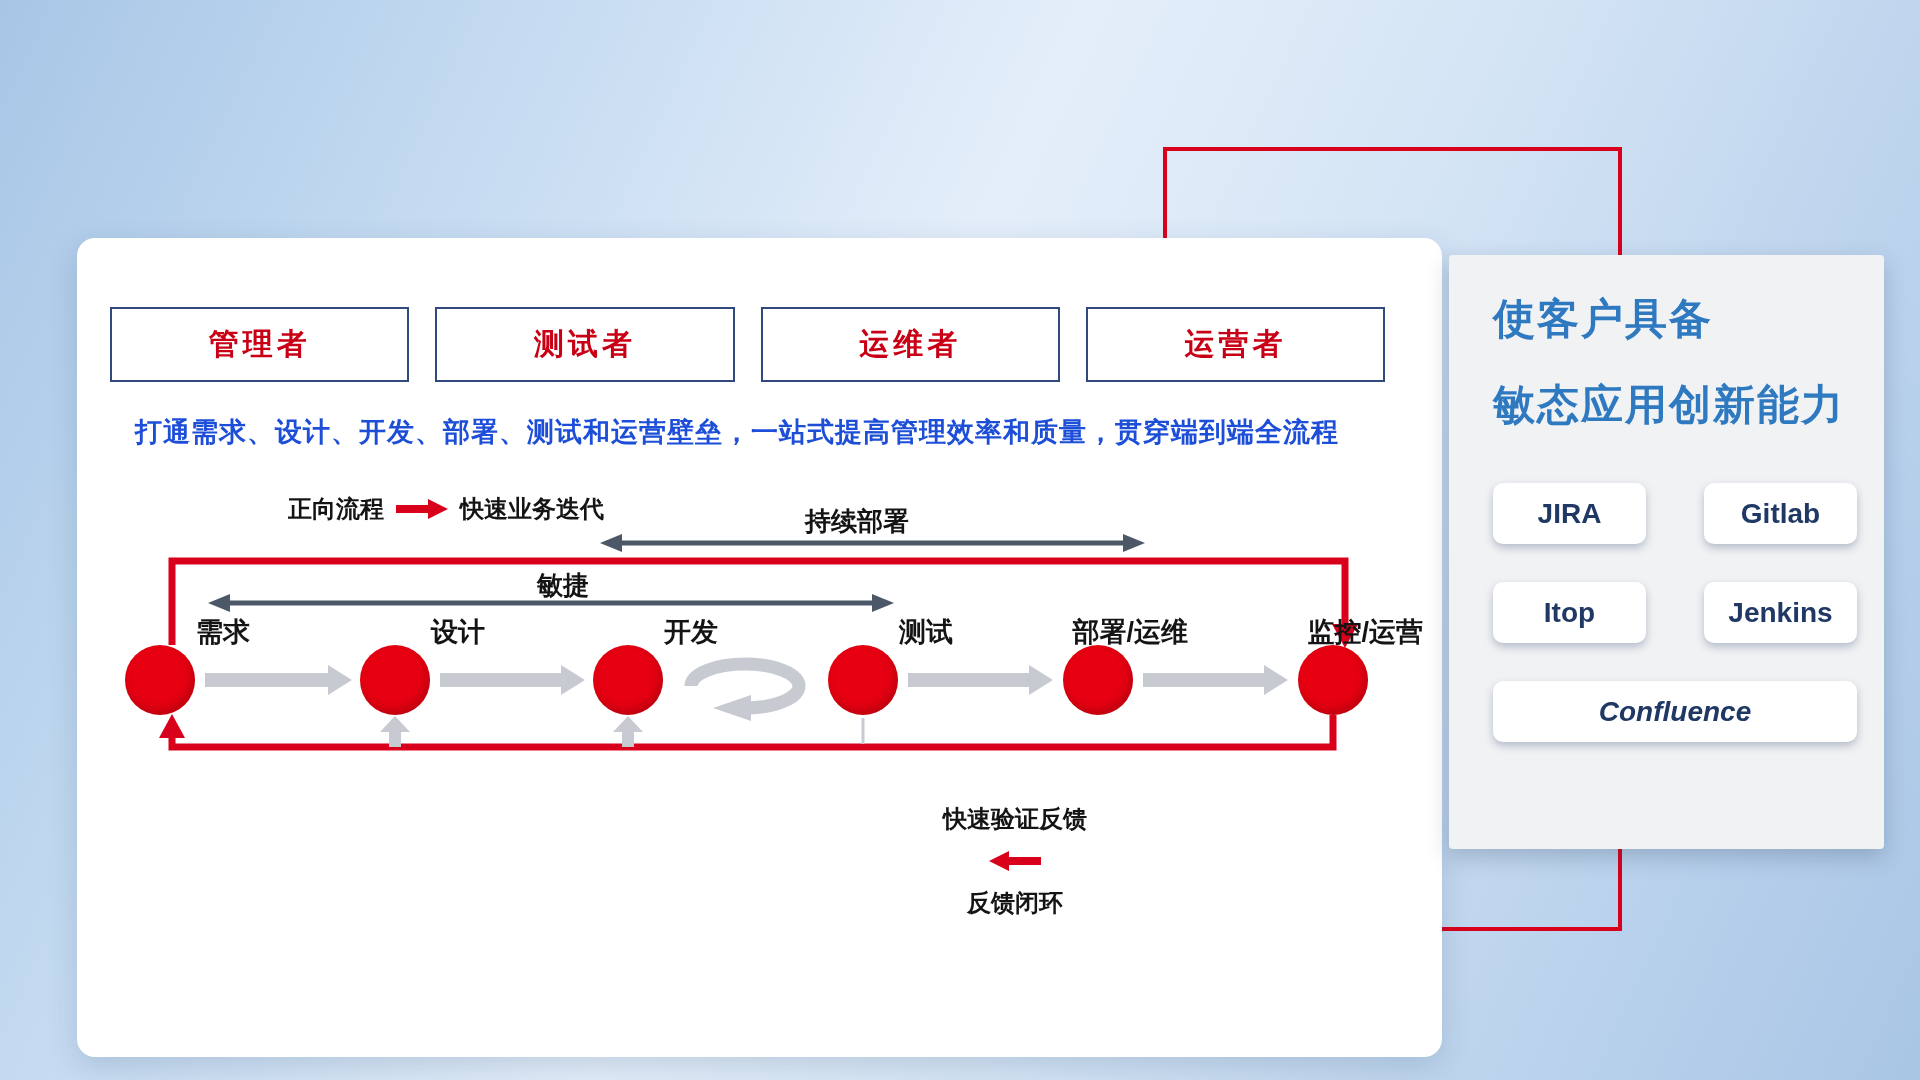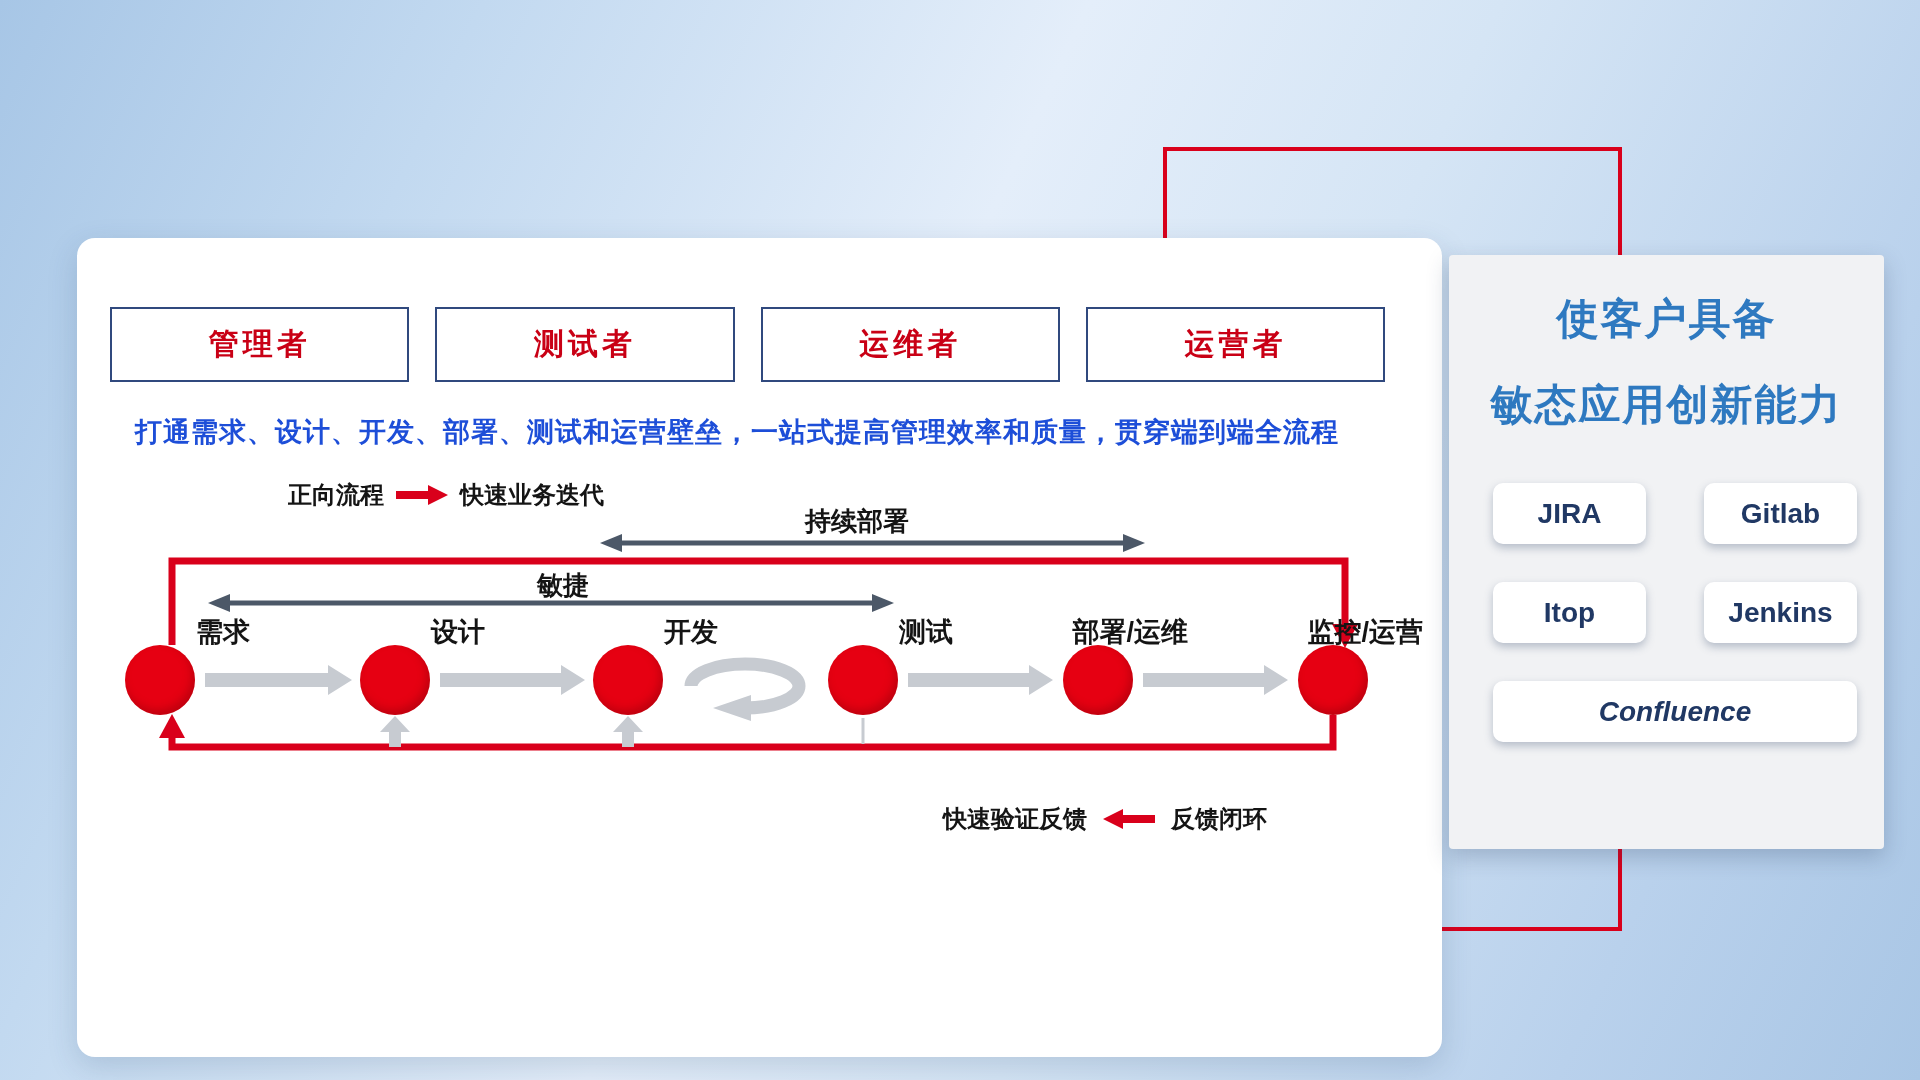--- a/index.html
+++ b/index.html
@@ -39,28 +39,28 @@
   }
 
   .subtitle {
     position:absolute; left:58px; top:176px;
     font-size:27px; font-weight:700; color:#1d4ed8; letter-spacing:1px;
     white-space:nowrap;
   }
 
   
   .legend-forward {
-    position:absolute; left:211px; top:241px;
+    position:absolute; left:211px; top:255px;
     display:flex; align-items:center; gap:12px;
     font-size:24px; font-weight:700; color:#141414;
   }
   .legend-feedback {
     position:absolute; left:866px; top:565px;
     display:flex; align-items:center; gap:16px;
-    font-size:24px; font-weight:700; color:#141414;
+    font-size:24px; font-weight:700; color:#141414;flex-direction:column;
   }
   .legend-arrow { display:block; }
 
   
   .flow-svg { position:absolute; left:0; top:0; width:1365px; height:637px; }
   .stage-label {
     position:absolute; top:376px; width:180px; text-align:right;
     font-size:27px; font-weight:600; color:#141414; white-space:nowrap;
   }
   .stage-node {
@@ -69,22 +69,22 @@
   }
   .span-label {
     position:absolute; text-align:center;
     font-size:26px; font-weight:700; color:#141414;
   }
   .label-agile { left:426px; top:330px; width:120px; }
   .label-cd    { left:700px; top:266px; width:160px; }
 
   
   .side-title {
-    position:absolute; left:0; width:100%; text-align:center;
-    color:#2e79c0; font-weight:700; font-size:42px; letter-spacing:2px;
+    position:absolute; left:0; width:100%; 
+    color:#2e79c0; font-weight:700; font-size:42px; letter-spacing:2px;padding-left:44px;
   }
   .side-title.l1 { top:36px; }
   .side-title.l2 { top:122px; }
   .tools-grid {
     position:absolute; left:16px; top:228px; width:392px;
     display:grid; grid-template-columns:1fr 1fr; column-gap:30px; row-gap:38px;
   }
   .tool-chip {
     height:61px; background:#ffffff; border-radius:10px;
     box-shadow: 0 4px 9px rgba(70,90,120,0.35);

